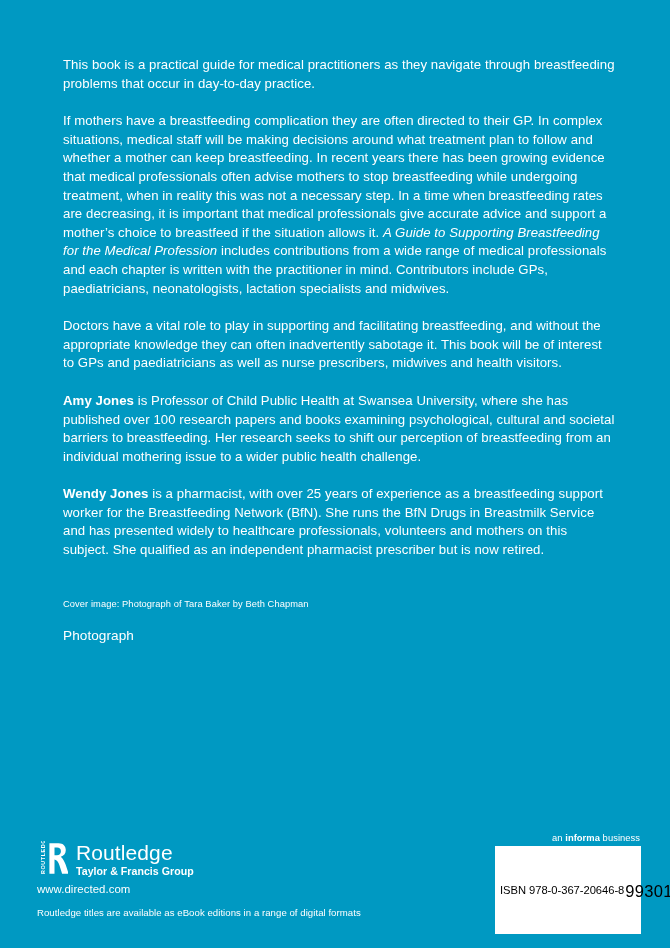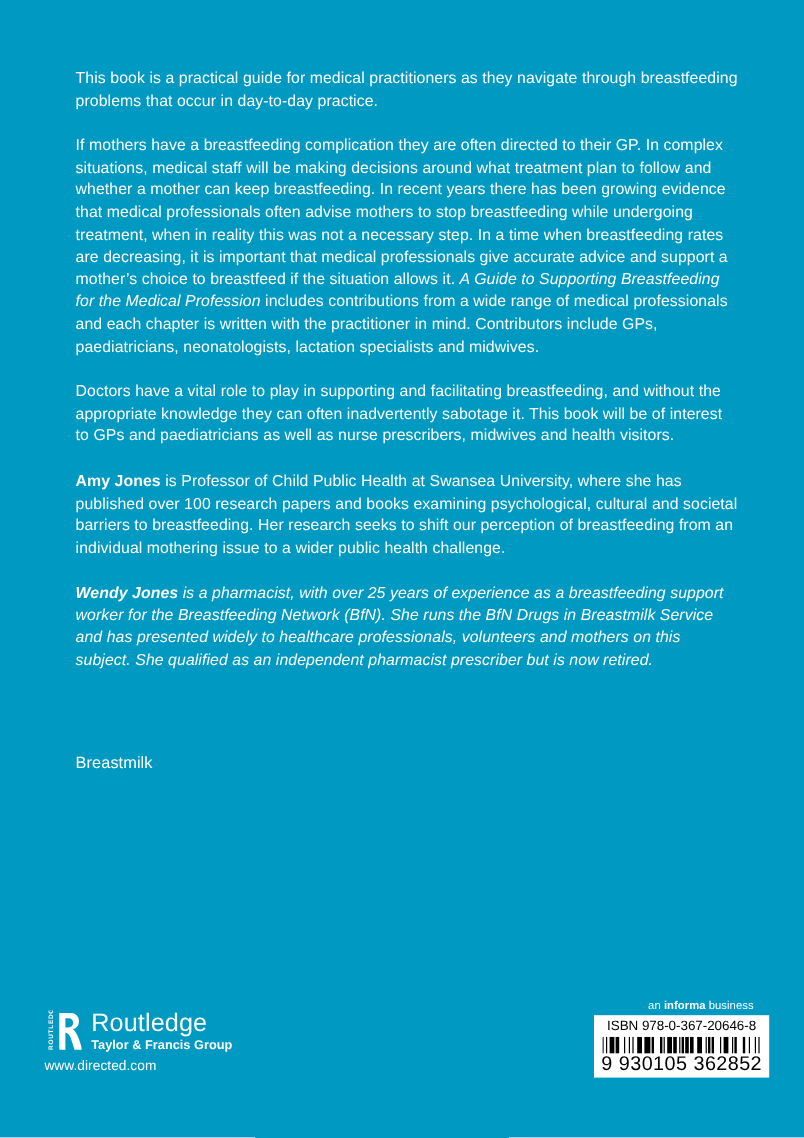--- a/index.html
+++ b/index.html
@@ -25,21 +25,21 @@
     width: 552px;
     color: #ffffff;
   }
   .blurb p {
     margin: 0 0 19px 0;
     font-size: 13.2px;
     line-height: 18.6px;
     letter-spacing: 0.005em;
     font-weight: 400;
   }
-  .blurb p:last-child { margin-bottom: 16px; font-style: italic; }
+  .blurb p:last-child { margin-bottom: 16px; }
   .blurb .ital { font-style: italic; }
   .blurb .bold { font-weight: 700; }
 
   
   .cover-credit {
     position: absolute;
     left: 63px;
     top: 598px;
     font-size: 9.3px;
     line-height: 12px;
@@ -55,21 +55,21 @@
     color: #ffffff;
     letter-spacing: 0.005em;
   }
 
   
   .logo-block {
     position: absolute;
     left: 37px;
     top: 841px;
     display: flex;
-    align-items: center;
+    align-items: flex-start;
   }
   .logo-mark {
     position: relative;
     width: 31px;
     height: 35px;
     flex: none;
   }
   .logo-mark svg { display: block; }
   .logo-words {
     margin-left: 8px;
@@ -104,42 +104,42 @@
     top: 906px;
     color: #ffffff;
     font-size: 9.6px;
     line-height: 13px;
     letter-spacing: 0.005em;
   }
 
   
   .informa {
     position: absolute;
-    right: 42px;
+    right: 30px;
     top: 832px;
     color: #ffffff;
     font-size: 9.4px;
     line-height: 12px;
     letter-spacing: 0.005em;
     white-space: nowrap;
     text-align: center;
   }
   .informa b { font-weight: 700; }
 
   .barcode-box {
     position: absolute;
     left: 495px;
     top: 846px;
     width: 146px;
-    height: 52px;
+    height: 88px;
     background: #ffffff;
     box-sizing: border-box;
     padding: 3px 5px 2px 5px;
     display: flex;
-    flex-direction: column;
+    flex-direction: row;
     align-items: center;
   }
   .isbn-line {
     color: #000000;
     font-size: 11.2px;
     line-height: 13px;
     font-weight: 400;
     letter-spacing: -0.003em;
     white-space: nowrap;
   }
@@ -181,39 +181,41 @@
     <p><span>If mothers have a breastfeeding complication they are often directed to their GP. In complex situations, medical staff will be making decisions around what treatment plan to follow and whether a mother can keep breastfeeding. In recent years there has been growing evidence that medical professionals often advise mothers to stop breastfeeding while undergoing treatment, when in reality this was not a necessary step. In a time when breastfeeding rates are decreasing, it is important that medical professionals give accurate advice and support a mother’s choice to breastfeed if the situation allows it. </span><span class="ital">A Guide to Supporting Breastfeeding for the Medical Profession</span><span> includes contributions from a wide range of medical professionals and each chapter is written with the practitioner in mind. Contributors include GPs, paediatricians, neonatologists, lactation specialists and midwives.</span></p>
 
     <p><span>Doctors have a vital role to play in supporting and facilitating breastfeeding, and without the appropriate knowledge they can often inadvertently sabotage it. This book will be of interest to GPs and paediatricians as well as nurse prescribers, midwives and health visitors.</span></p>
 
     <p><span class="bold">Amy Jones</span><span> is Professor of Child Public Health at Swansea University, where she has published over 100 research papers and books examining psychological, cultural and societal barriers to breastfeeding. Her research seeks to shift our perception of breastfeeding from an individual mothering issue to a wider public health challenge.</span></p>
 
     <p><span class="bold">Wendy Jones</span><span> is a pharmacist, with over 25 years of experience as a breastfeeding support worker for the Breastfeeding Network (BfN). She runs the BfN Drugs in Breastmilk Service and has presented widely to healthcare professionals, volunteers and mothers on this subject. She qualified as an independent pharmacist prescriber but is now retired.</span></p>
 
   </div>
 
-
-  <div class="subject">Breastmilk</div>
+  <div class="cover-credit">Cover image: Photograph of Tara Baker by Beth Chapman</div>
+
+  <div class="subject">Photograph</div>
 
   <div class="logo-block">
     <div class="logo-mark">
       <svg width="31" height="35" viewBox="0 0 31 35" xmlns="http://www.w3.org/2000/svg">
         <rect x="0" y="0" width="31" height="35" fill="#0099c2"></rect>
         <text x="7.5" y="33" transform="rotate(-90 7.5 33)" fill="#ffffff" font-family="'Liberation Sans', sans-serif" font-size="5.4" font-weight="700" letter-spacing="0.6">ROUTLEDGE</text>
         <path d="M12.4 2.2 h9.2 c4.6 0 7.2 2.9 7.2 6.8 c0 3.6 -2.1 5.9 -5.0 6.7 c2.6 2.2 3.6 5.0 4.9 8.0 l3.0 9.1 h-6.6 l-2.6 -8.2 c-1.1 -3.5 -2.3 -5.6 -5.0 -6.2 v14.4 h-5.1 z M17.5 6.6 v7.6 h2.4 c2.5 0 4.0 -1.4 4.0 -3.9 c0 -2.4 -1.4 -3.7 -3.9 -3.7 z" fill="#ffffff"></path>
       </svg>
     </div>
     <div class="logo-words">
       <div class="logo-name">Routledge</div>
       <div class="logo-sub">Taylor &amp; Francis Group</div>
     </div>
   </div>
 
   <div class="logo-url">www.directed.com</div>
 
+  <div class="ebook-note">Routledge titles are available as eBook editions in a range of digital formats</div>
 
   <div class="informa"><span>an </span><b>informa</b><span> business</span></div>
 
   <div class="barcode-box">
     <div class="isbn-line">ISBN 978-0-367-20646-8</div>
     <div class="bars">
         <i style="width: 1.389px;"></i>
         <i class="sp" style="width: 1.389px;"></i>
         <i style="width: 1.389px;"></i>
         <i class="sp" style="width: 1.389px;"></i>

